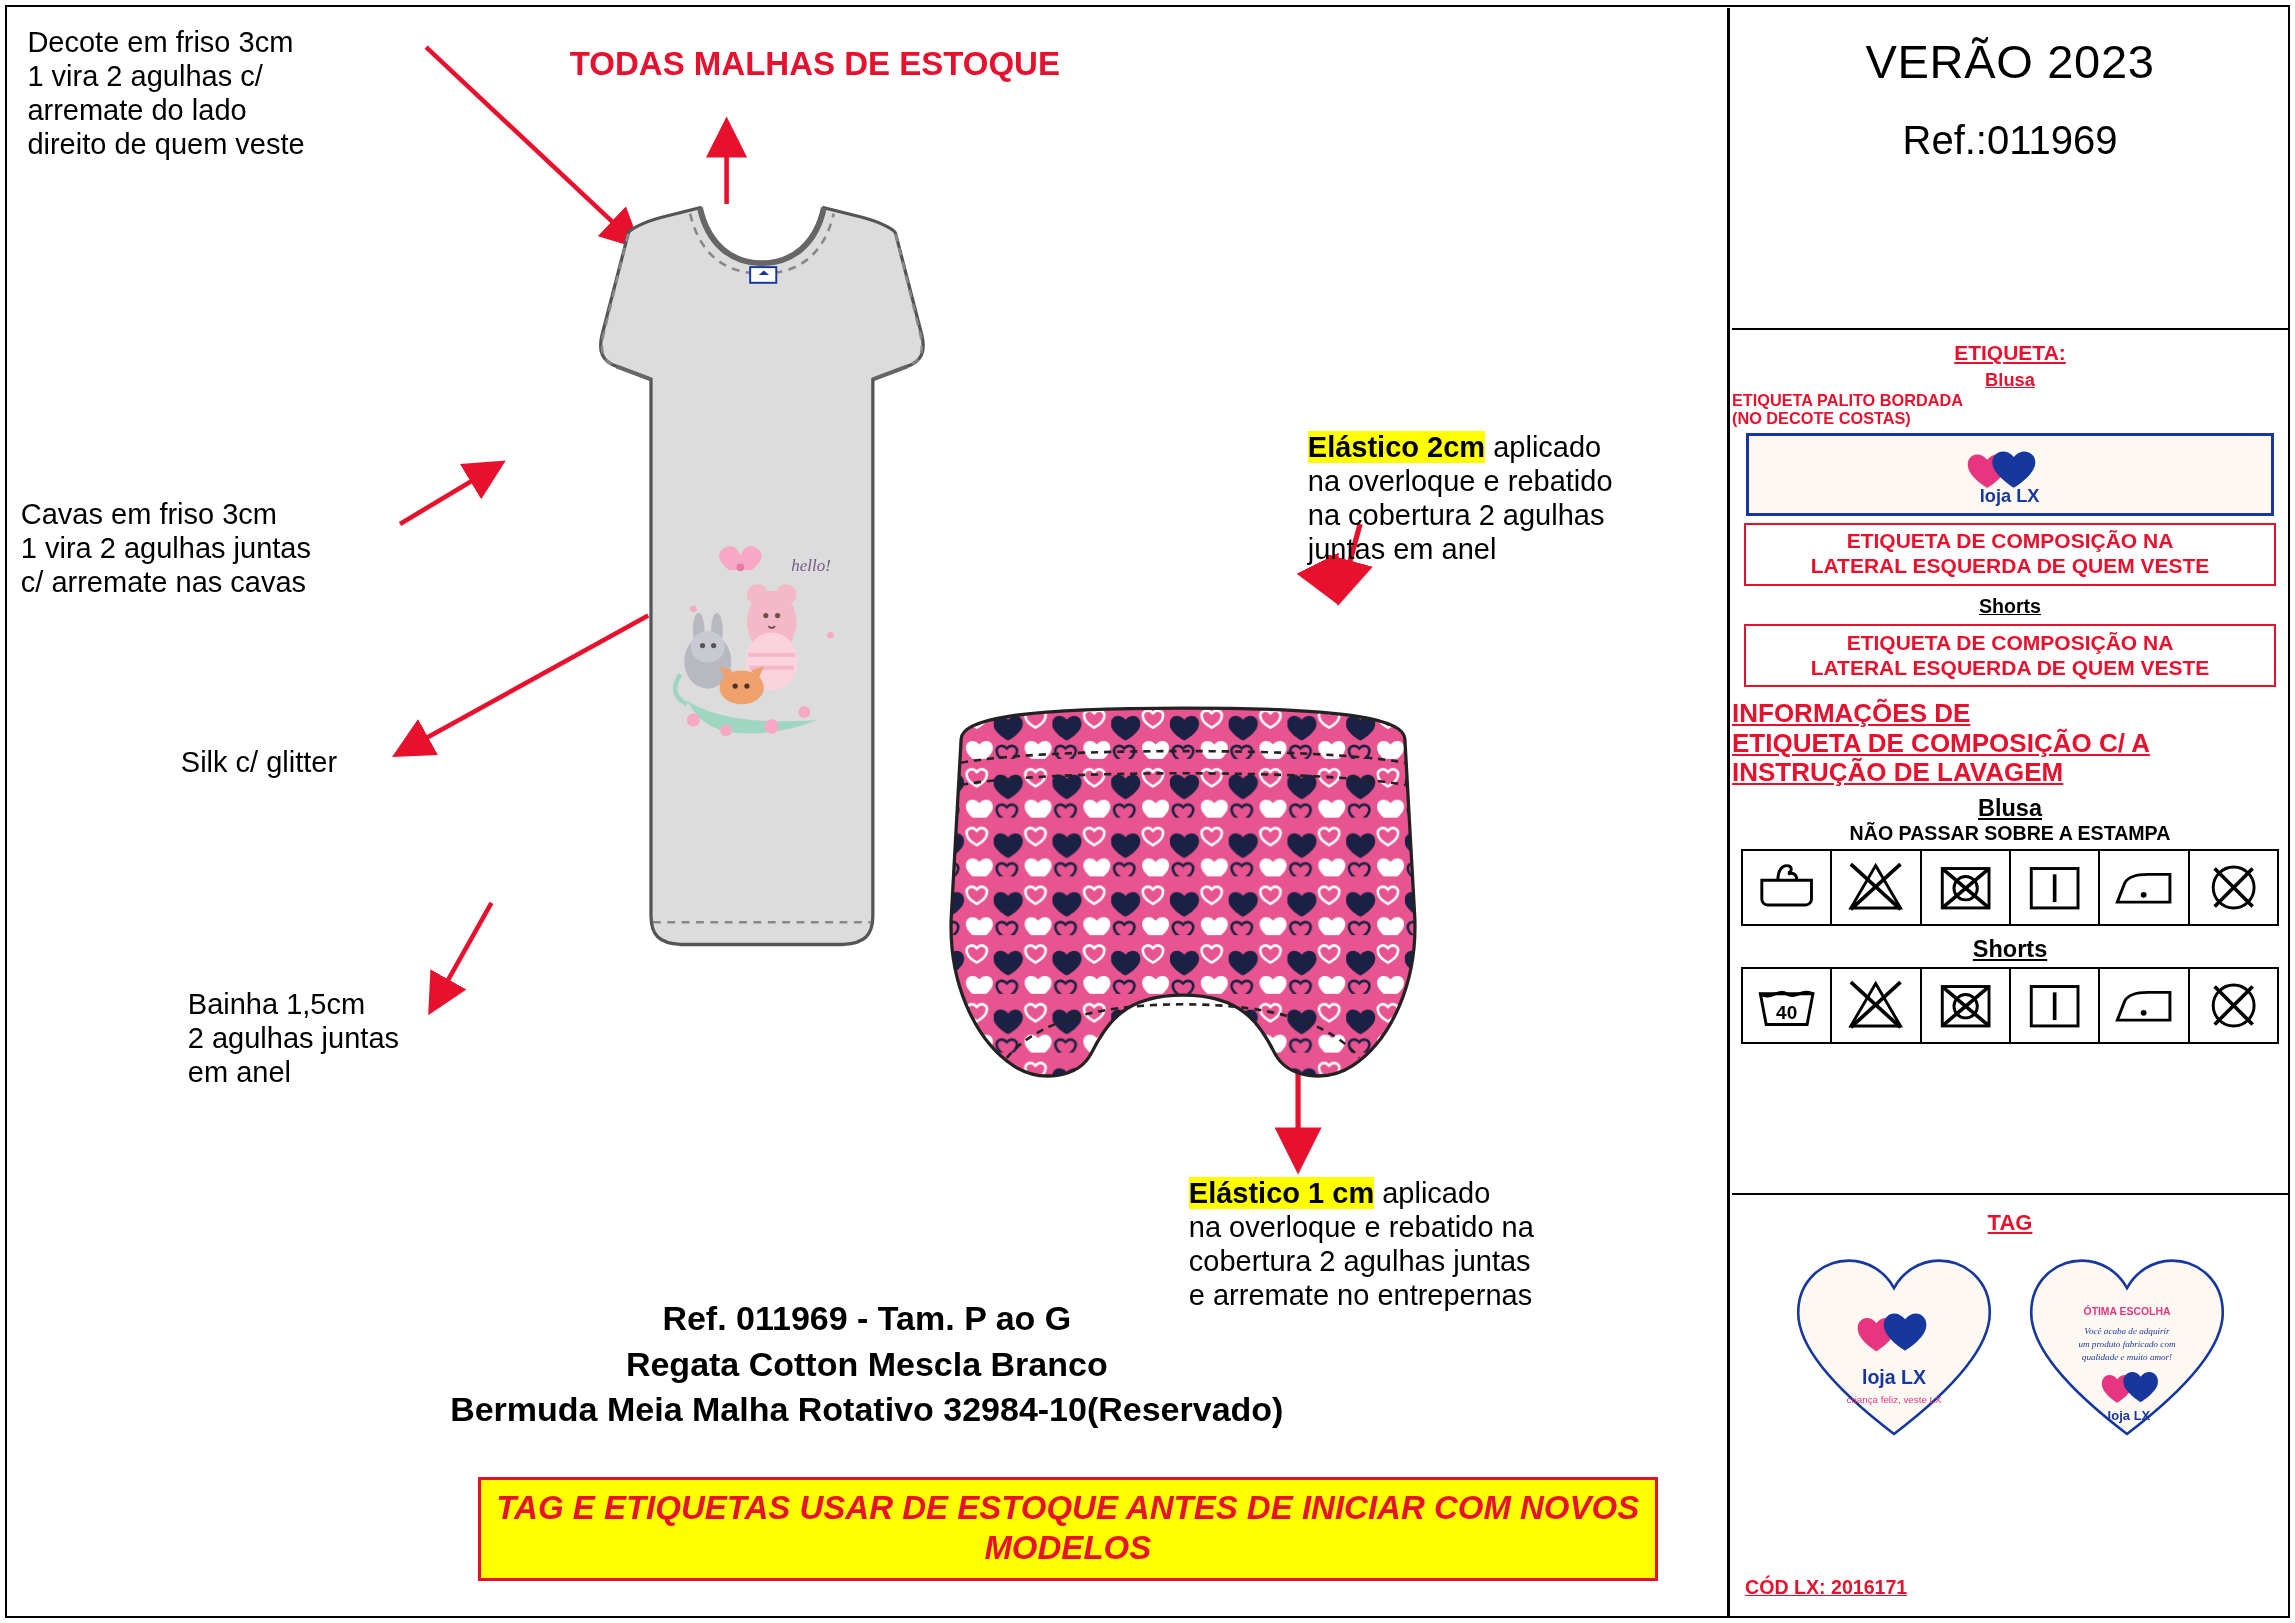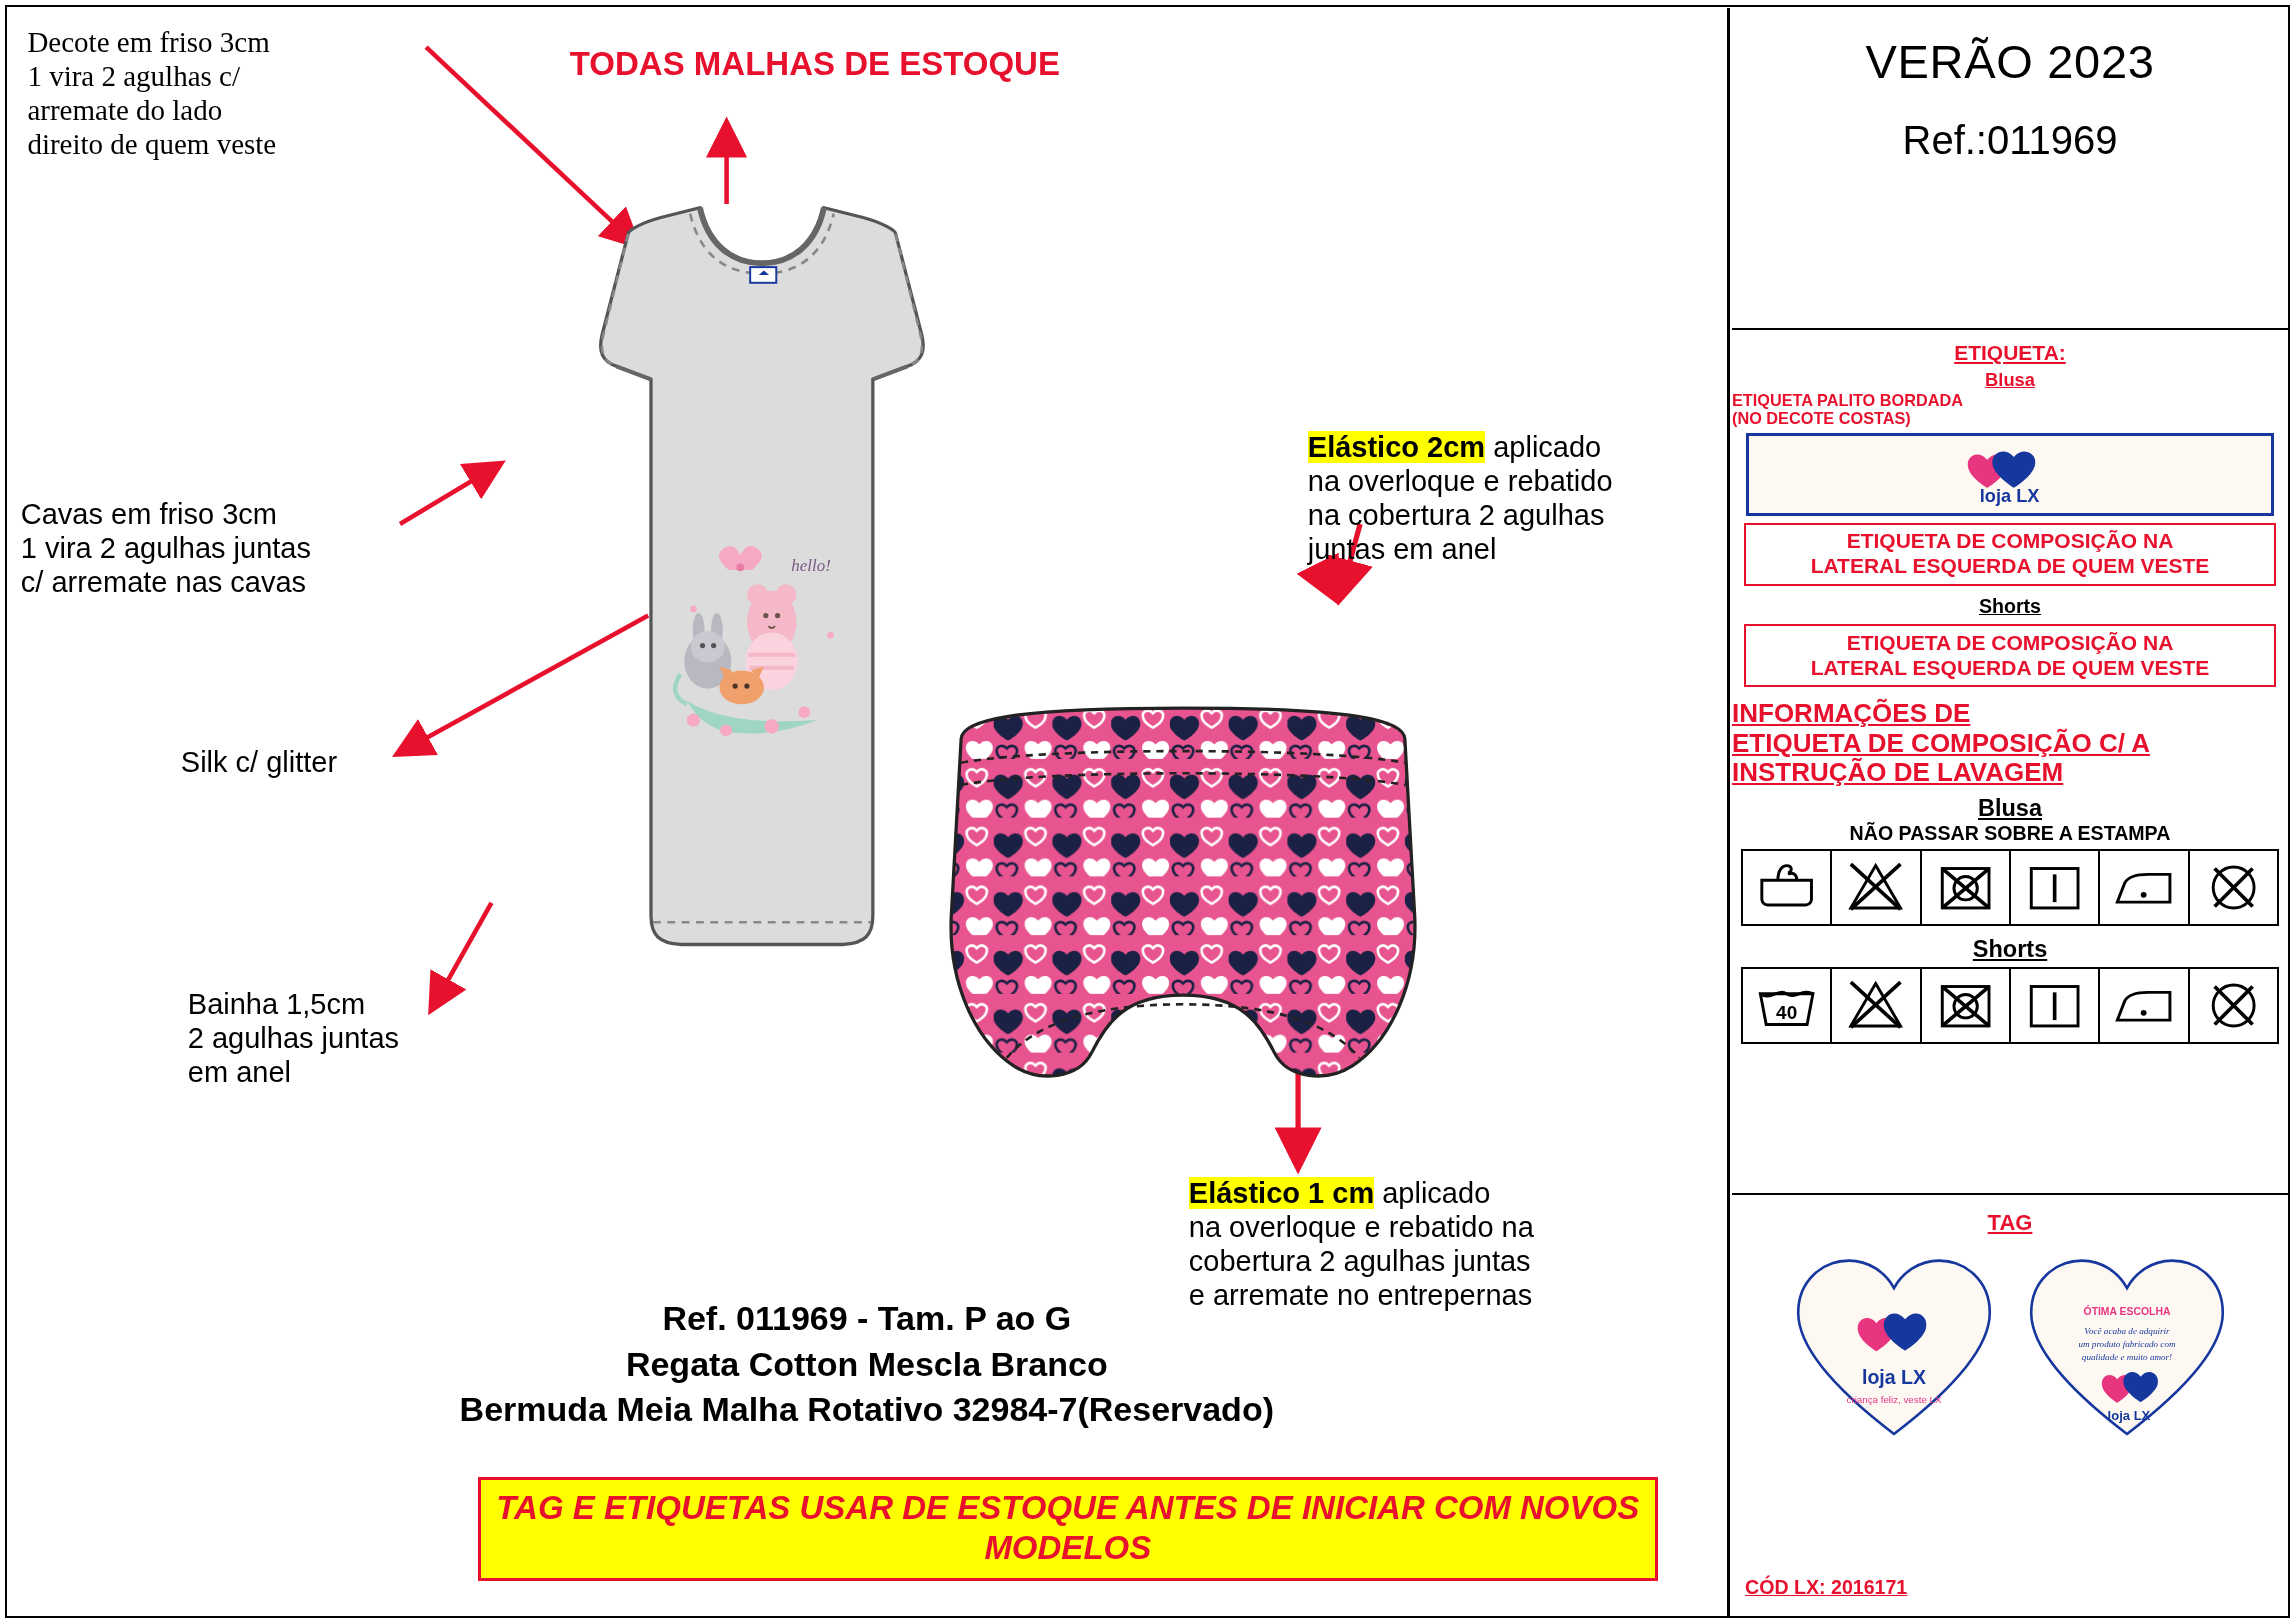--- a/index.html
+++ b/index.html
@@ -135,21 +135,21 @@
           <path d="M20 74 c-7 -8 -18 -3 -15 7 c2 8 15 14 15 14 s13 -6 15 -14 c3 -10 -8 -15 -15 -7z" fill="none" stroke="#1b2144" stroke-width="4"></path>
         </pattern>
       </defs>
       <path d="M40 60 C40 30 120 12 380 12 C640 12 720 30 720 60 L735 330 C740 430 700 520 640 560 C600 586 540 580 520 540
                C498 496 470 452 380 452 C290 452 262 496 240 540 C220 580 160 586 120 560 C60 520 20 430 25 330 Z" fill="url(#hearts)" stroke="#222" stroke-width="5"></path>
       <path d="M40 96 C160 72 600 72 720 96" fill="none" stroke="#222" stroke-width="4" stroke-dasharray="11 9"></path>
       <path d="M40 130 C160 106 600 106 720 130" fill="none" stroke="#222" stroke-width="4" stroke-dasharray="11 9"></path>
       <path d="M110 548 C150 500 230 466 380 466 C530 466 610 500 650 548" fill="none" stroke="#222" stroke-width="4" stroke-dasharray="11 9"></path>
     </svg>
 
-    <div class="txt" style="left:19.6px; top:18.3px;font-family:Liberation Serif, serif;">Decote em friso 3cm
+    <div class="txt" style="left:19.6px; top:18.3px;">Decote em friso 3cm
 1 vira 2 agulhas c/
 arremate do lado
 direito de quem veste</div>
     <div class="txt bold red" style="left:562px; top:37px; font-size:33px;">TODAS MALHAS DE ESTOQUE</div>
     <div class="txt" style="left:13px; top:490px;">Cavas em friso 3cm
 1 vira 2 agulhas juntas
 c/ arremate nas cavas</div>
     <div class="txt" style="left:173px; top:738px;">Silk c/ glitter</div>
     <div class="txt" style="left:180px; top:980px;">Bainha 1,5cm
 2 agulhas juntas
@@ -160,21 +160,21 @@
 na cobertura 2 agulhas
 juntas em anel</span></div>
 
     <div class="txt" style="left:1181px; top:1169px; width:457px;"><span class="hl">Elástico 1 cm</span><span> aplicado
 na overloque e rebatido na
 cobertura 2 agulhas juntas
 e arremate no entrepernas</span></div>
 
     <div class="caption" style="top:1290px;">Ref. 011969 - Tam. P ao G</div>
     <div class="caption" style="top:1336px;">Regata Cotton Mescla Branco</div>
-    <div class="caption" style="top:1381px;">Bermuda Meia Malha Rotativo 32984-7(Reservado)</div>
+    <div class="caption" style="top:1381px;">Bermuda Meia Malha Rotativo 32984-10(Reservado)</div>
     <div class="yellowbox">TAG E ETIQUETAS USAR DE ESTOQUE
 ANTES DE INICIAR COM NOVOS MODELOS</div>
   </div>
 
   <div class="vdiv"></div>
 
   <div class="right">
 
     <div class="rbox" style="top:26px;">
       <div class="r-title">VERÃO 2023</div>

